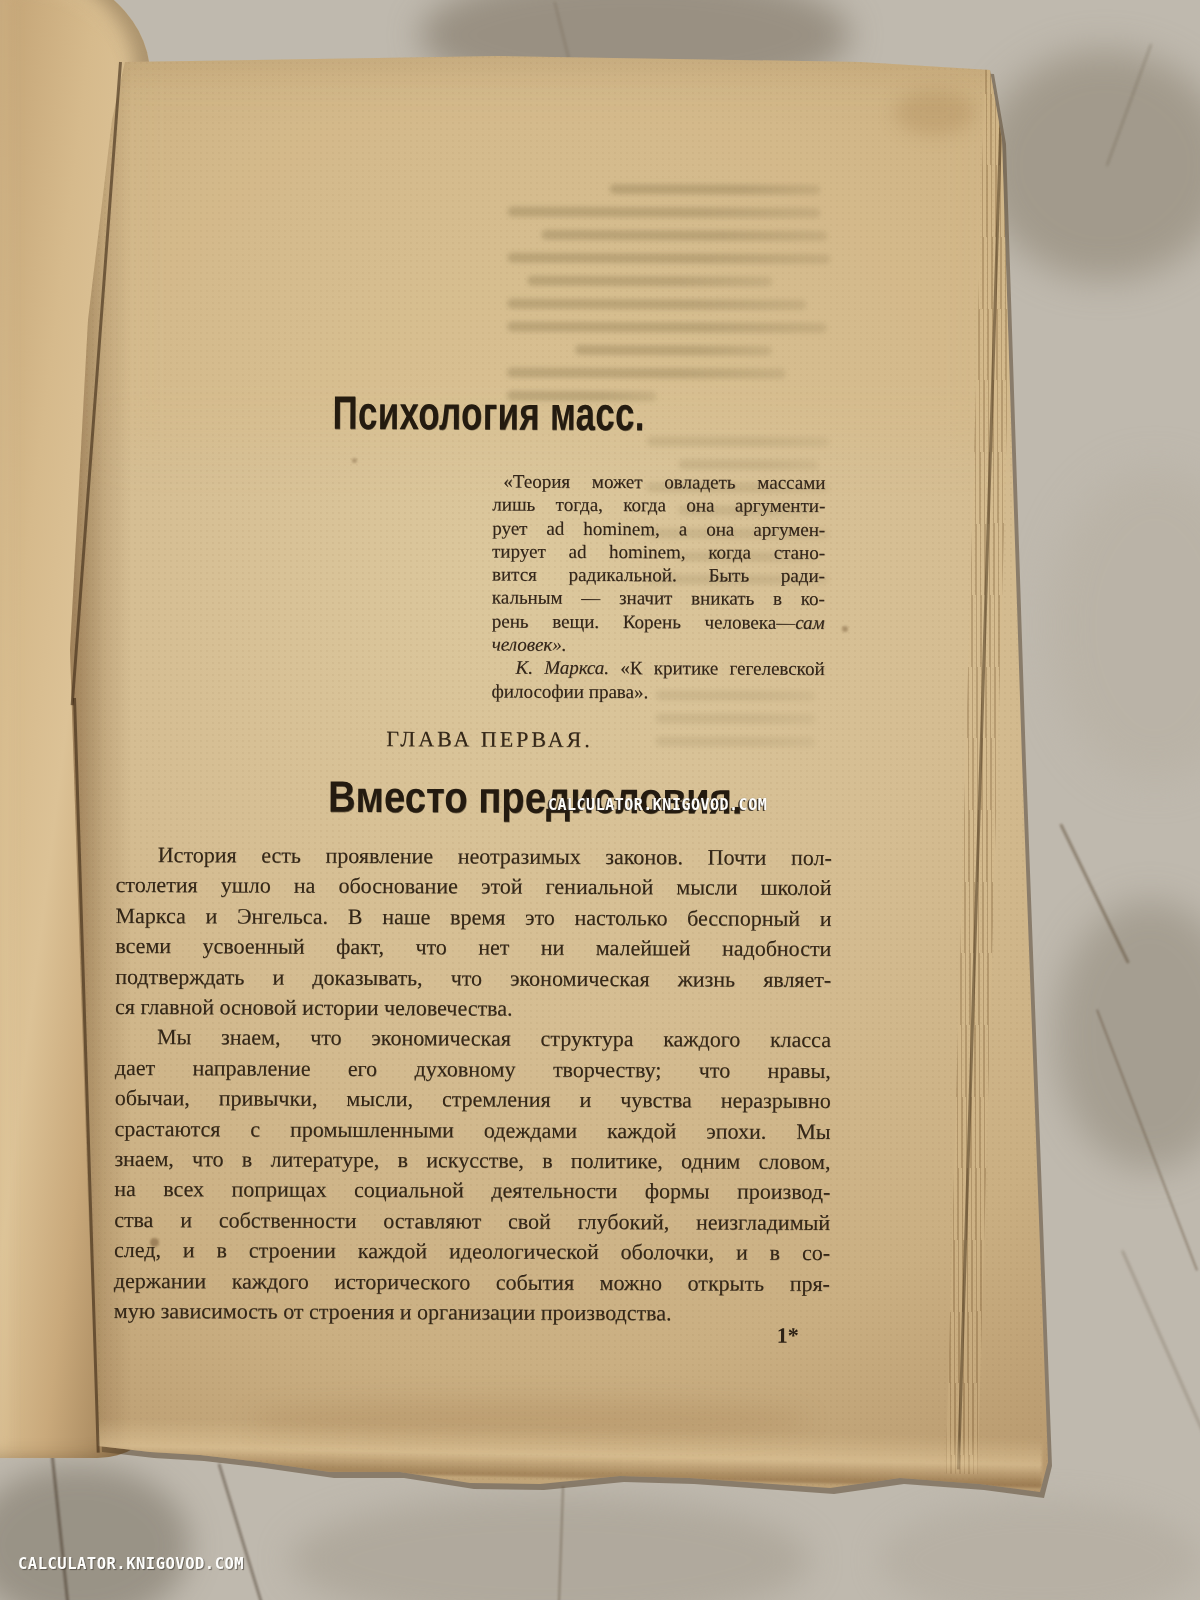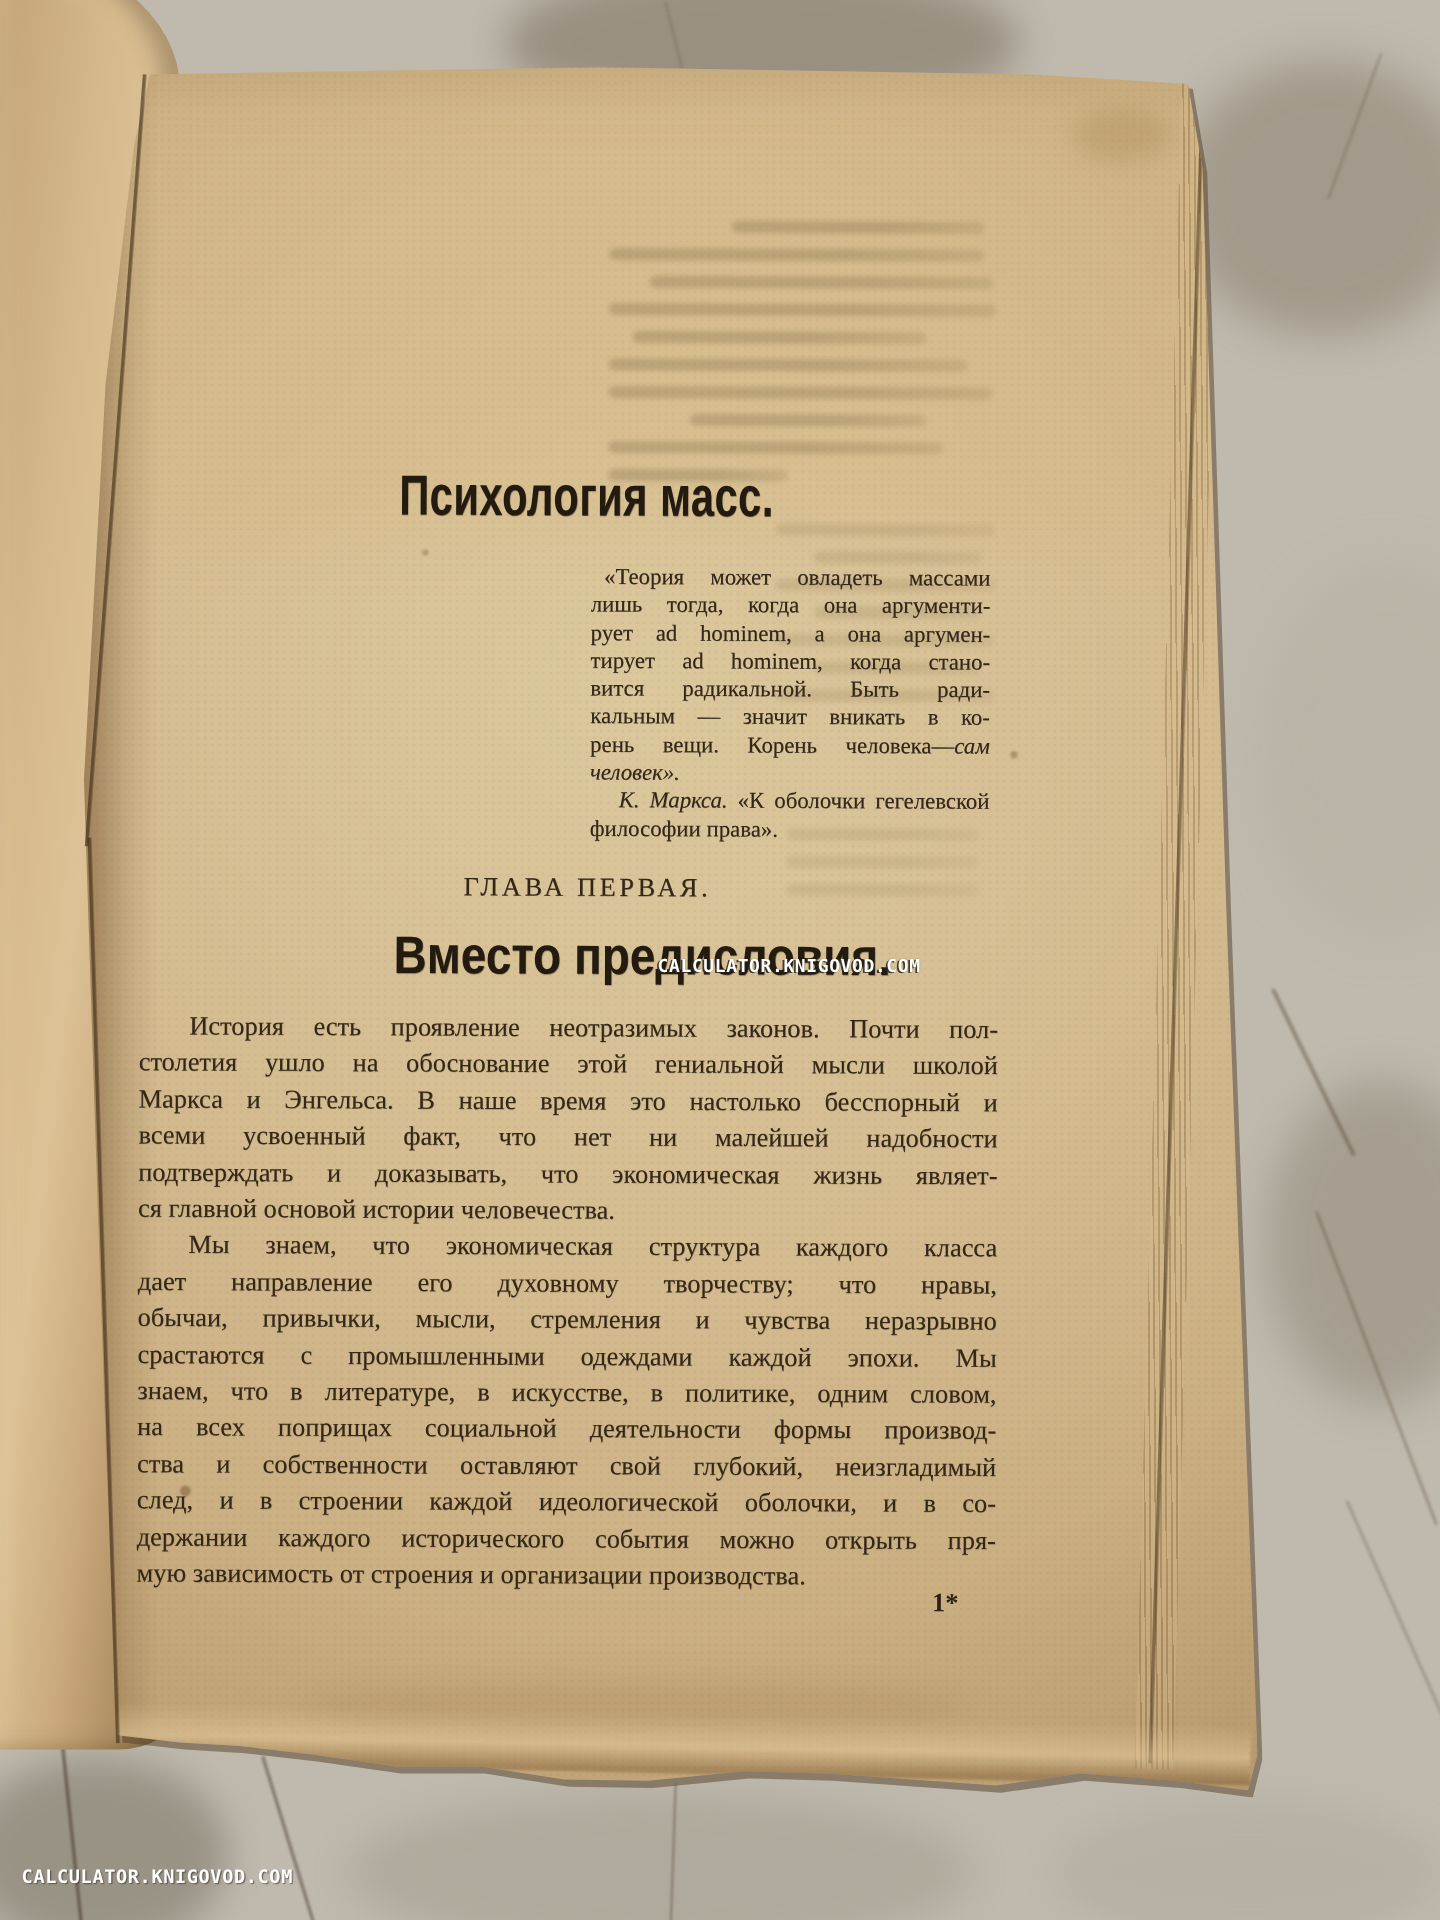--- a/index.html
+++ b/index.html
@@ -189,21 +189,21 @@
       <div>
           <div class="eline">«Теория может овладеть массами</div>
           <div class="eline">лишь тогда, когда она аргументи-</div>
           <div class="eline">рует ad hominem, а она аргумен-</div>
           <div class="eline">тирует ad hominem, когда стано-</div>
           <div class="eline">вится радикальной. Быть ради-</div>
           <div class="eline">кальным — значит вникать в ко-</div>
         </div>
       <div class="eline"><span>рень вещи. Корень человека—</span><span class="ital">сам</span></div>
       <div class="eline noj ital">человек».</div>
-      <div class="attr1"><span class="ital">К. Маркса.</span><span> «К оболочки гегелевской</span></div>
+      <div class="attr1"><span class="ital">К. Маркса.</span><span> «К критике гегелевской</span></div>
       <div class="attr2">философии права».</div>
     </div>
 
     <div id="chapter">ГЛАВА ПЕРВАЯ.</div>
     <div id="section">Вместо предисловия.</div>
 
     <div id="body">
       <div class="para">
           <div class="bline">История есть проявление неотразимых законов. Почти пол-</div>
           <div class="bline">столетия ушло на обоснование этой гениальной мысли школой</div>

